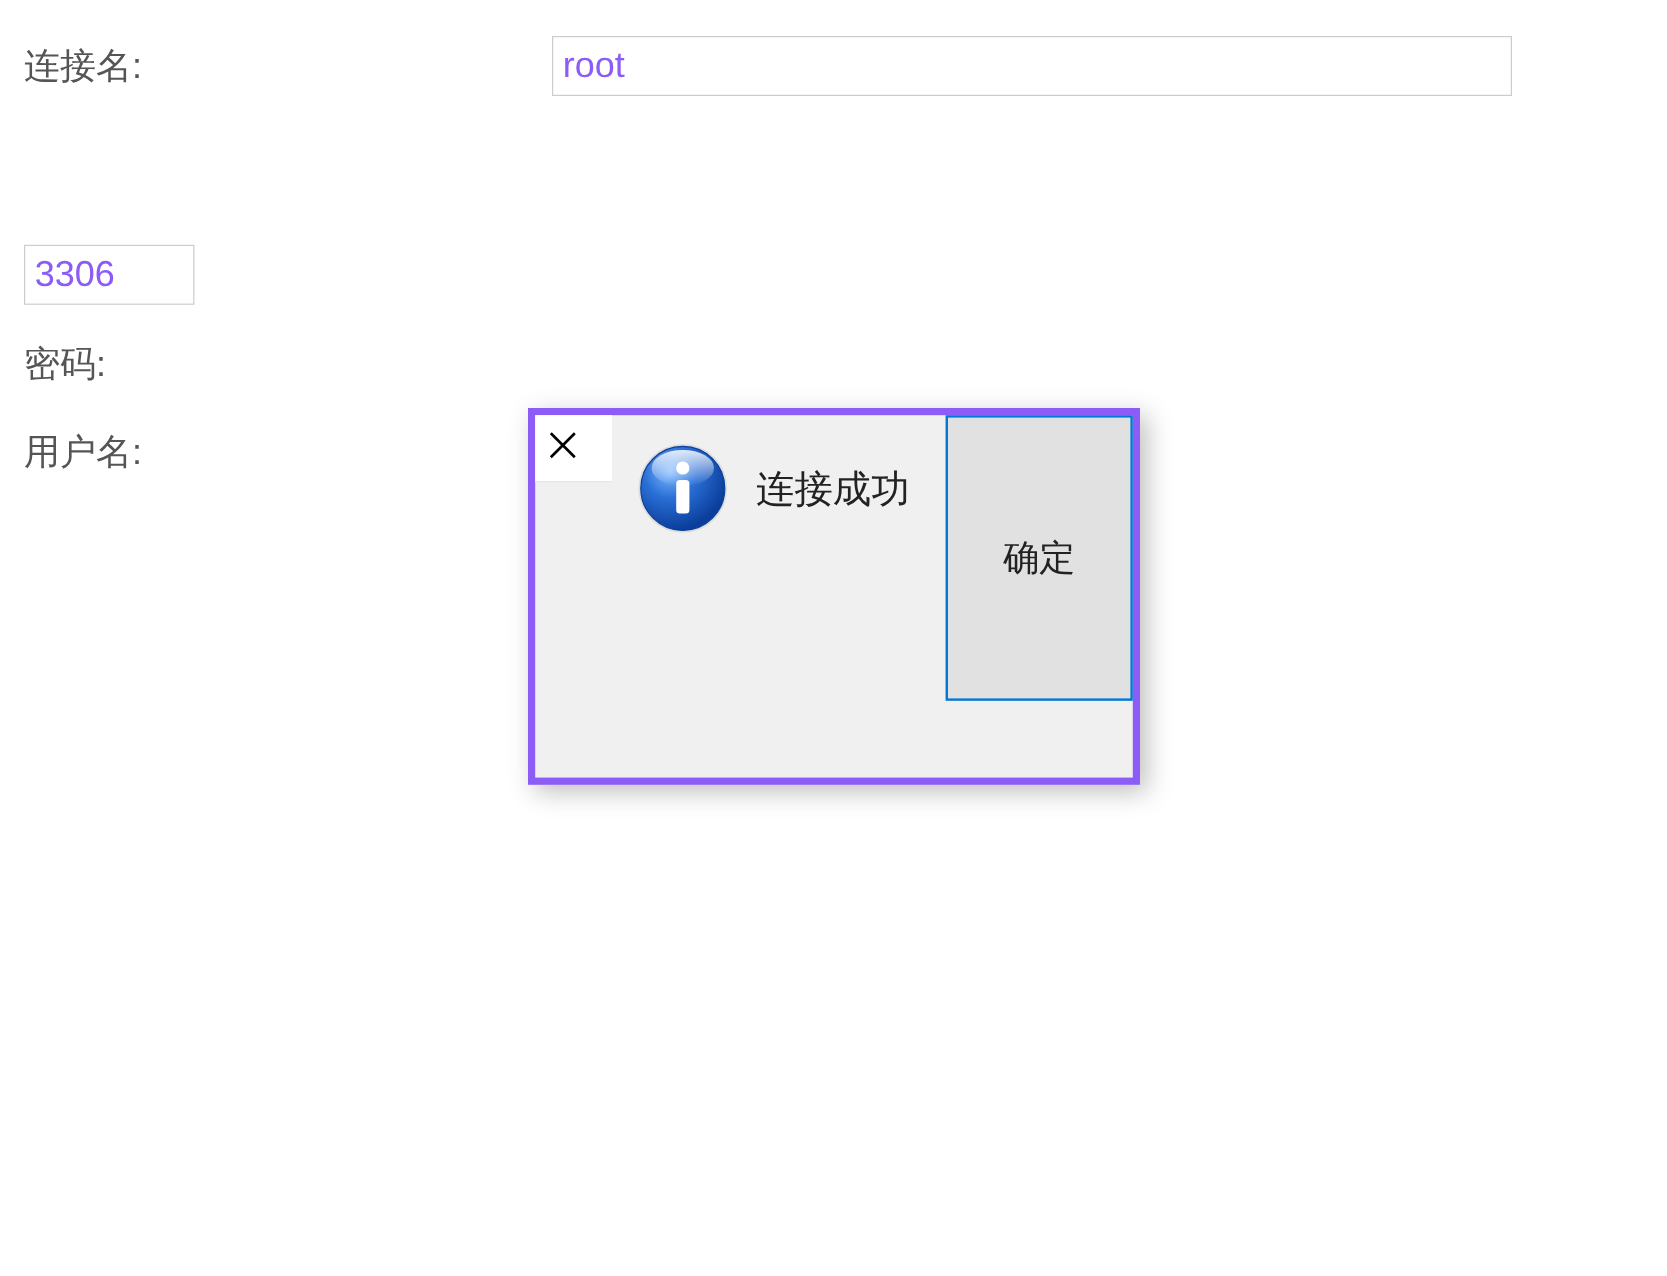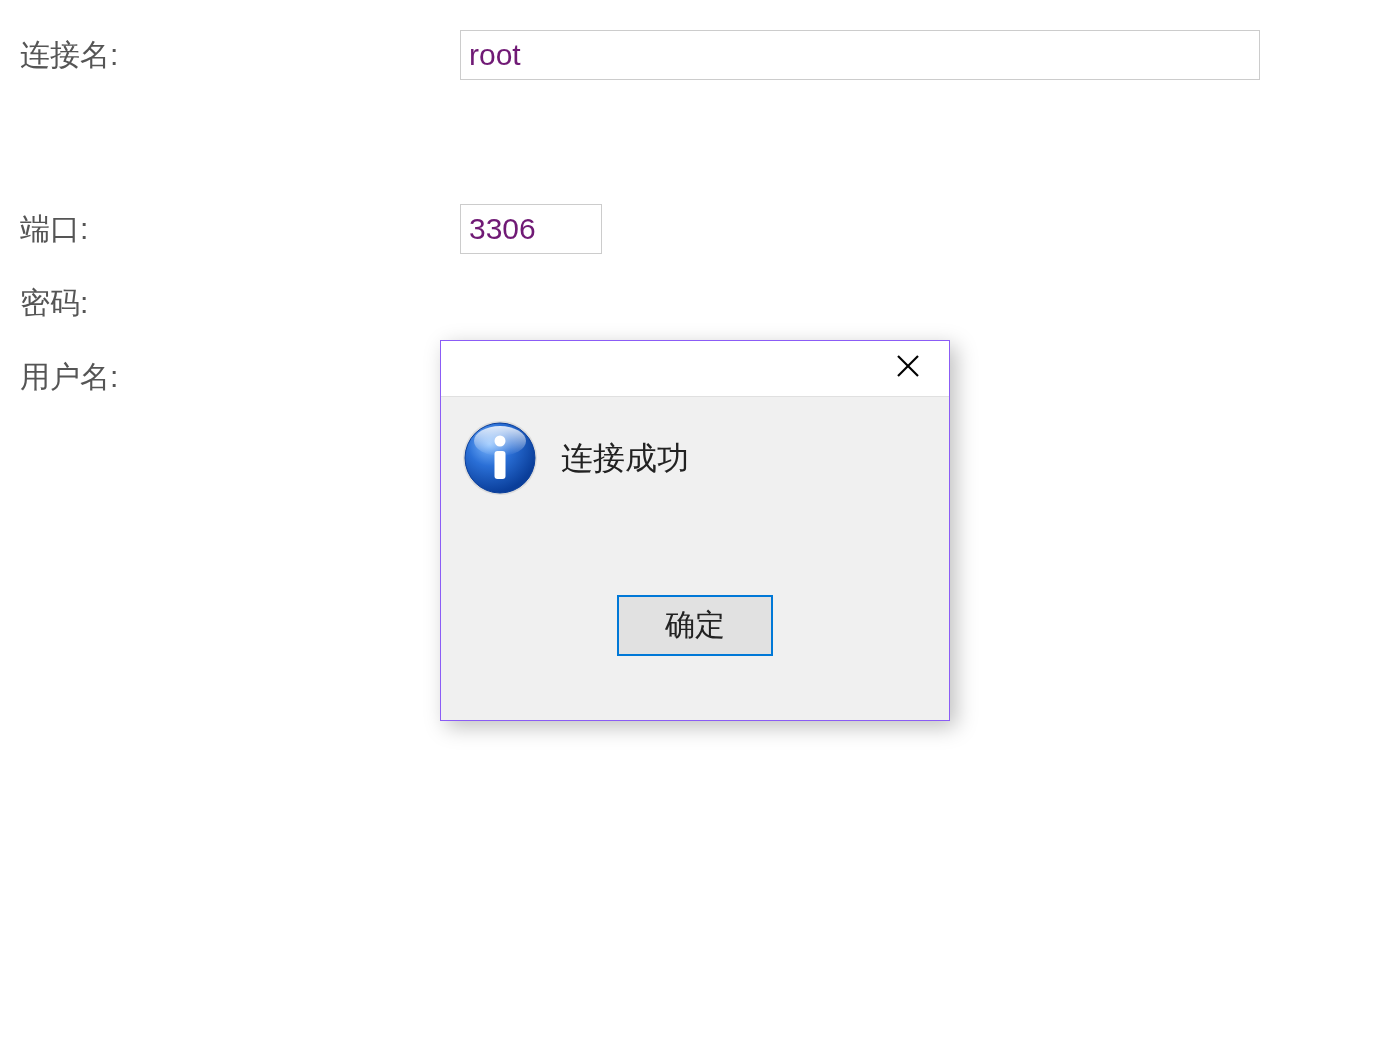--- a/index.html
+++ b/index.html
@@ -27,47 +27,47 @@
       margin-bottom: 100px;
     }
     .form-label {
       font-size: 30px;
       color: #555;
       width: 440px;
       flex-shrink: 0;
     }
     .form-input {
       font-size: 30px;
-      color: #701a75;
+      color: #8b5cf6;
       border: 1px solid #cccccc;
       background: #ffffff;
       padding: 10px 8px;
       height: 50px;
       font-family: inherit;
     }
     .form-input.full {
       width: 800px;
     }
     .form-input.short {
       width: 142px;
     }
     .form-input.medium {
       width: 390px;
     }
     .dialog-overlay {
       position: absolute;
       left: 440px;
       top: 340px;
       width: 510px;
-      height: 381px;
+      height: 314px;
       background: #f0f0f0;
-      border: 1px solid #8b5cf6;
+      border: 6px solid #8b5cf6;
       box-shadow: 6px 6px 20px rgba(0,0,0,0.25);
       display: flex;
-      flex-direction: column;
+      flex-direction: row;
     }
     .dialog-titlebar {
       display: flex;
       justify-content: flex-end;
       align-items: center;
       height: 56px;
       padding-right: 18px;
       background: #ffffff;
       border-bottom: 1px solid #e0e0e0;
     }
@@ -116,21 +116,20 @@
 <body>
 
 <div class="form-area">
   <div class="form-row big-gap">
     <label class="form-label">连接名:</label>
     <input class="form-input full" type="text" value="root" style="">
   </div>
   <div class="form-row">
   </div>
   <div class="form-row">
-    <label class="form-label">端口:</label>
     <input class="form-input short" type="text" value="3306" style="">
   </div>
   <div class="form-row">
     <label class="form-label">密码:</label>
     <input class="form-input medium" type="password" style="visibility: hidden;" value="">
   </div>
   <div class="form-row">
     <label class="form-label">用户名:</label>
     <input class="form-input medium" type="text" value="root" style="">
   </div>

